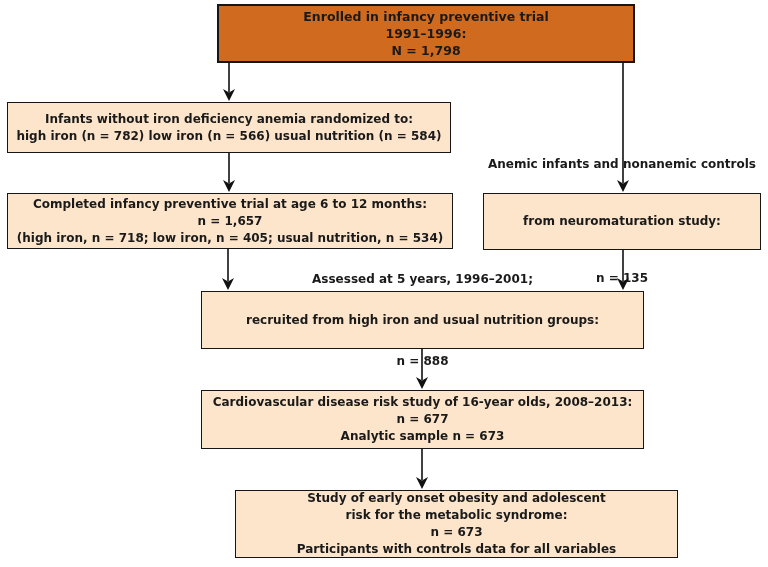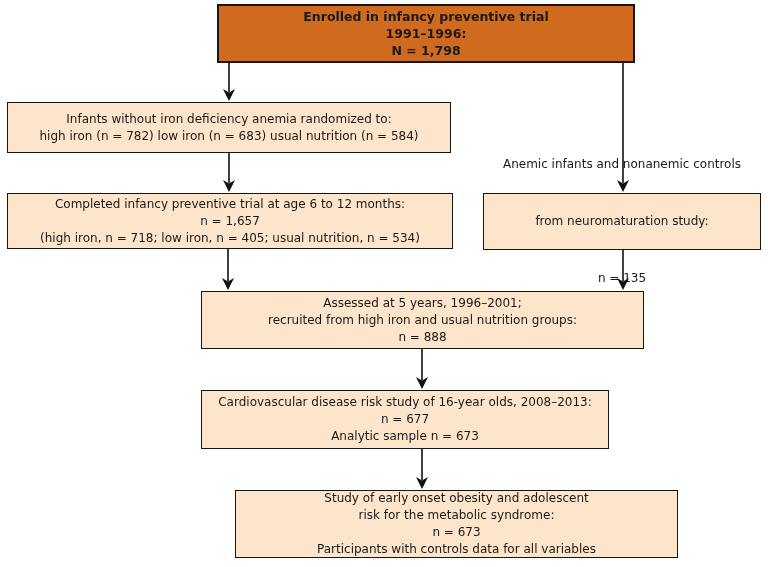--- a/index.html
+++ b/index.html
@@ -26,20 +26,21 @@
     background:var(--box-bg);
     border:1.5px solid var(--box-border);
     display:flex;
     flex-direction:column;
     justify-content:center;
     align-items:center;
     text-align:center;
     font-size:12px;
     line-height:17px;
     padding:2px 4px;
+    font-weight:bold;
   }
   .box .line{white-space:nowrap;}
   .title-box{
     background:var(--title-box-bg);
     border:2px solid var(--box-border);
     font-weight:bold;
     font-size:12.5px;
   }
   .arrow{position:absolute;}
   .arrow svg{display:block;}
@@ -52,42 +53,42 @@
 <div class="canvas">
 
   <div class="box title-box" style="left:217px;top:4px;width:418px;height:59px;">
     <div class="line">Enrolled in infancy preventive trial</div>
     <div class="line">1991–1996:</div>
     <div class="line">N = 1,798</div>
   </div>
 
   <div class="box" style="left:7px;top:102px;width:444px;height:51px;">
     <div class="line">Infants without iron deficiency anemia randomized to:</div>
-    <div class="line">high iron (n = 782) low iron (n = 683) usual nutrition (n = 584)</div>
+    <div class="line">high iron (n = 782) low iron (n = 566) usual nutrition (n = 584)</div>
   </div>
 
   <div class="box" style="left:7px;top:193px;width:446px;height:56px;">
     <div class="line">Completed infancy preventive trial at age 6 to 12 months:</div>
     <div class="line">n = 1,657</div>
     <div class="line">(high iron, n = 718; low iron, n = 405; usual nutrition, n = 534)</div>
   </div>
 
   <div class="box" style="left:483px;top:193px;width:278px;height:57px;gap:40px;">
     <div class="line">Anemic infants and nonanemic controls</div>
     <div class="line">from neuromaturation study:</div>
     <div class="line">n = 135</div>
   </div>
 
-  <div class="box" style="left:201px;top:291px;width:443px;height:58px;">
+  <div class="box" style="left:201px;top:291px;width:443px;height:58px;gap:24px;">
     <div class="line">Assessed at 5 years, 1996–2001;</div>
     <div class="line">recruited from high iron and usual nutrition groups:</div>
     <div class="line">n = 888</div>
   </div>
 
-  <div class="box" style="left:201px;top:390px;width:408px;height:59px;">
+  <div class="box" style="left:201px;top:390px;width:443px;height:59px;">
     <div class="line">Cardiovascular disease risk study of 16-year olds, 2008–2013:</div>
     <div class="line">n = 677</div>
     <div class="line">Analytic sample n = 673</div>
   </div>
 
   <div class="box" style="left:201px;top:490px;width:443px;height:68px;margin-left:34px;">
     <div class="line">Study of early onset obesity and adolescent</div>
     <div class="line">risk for the metabolic syndrome:</div>
     <div class="line">n = 673</div>
     <div class="line">Participants with controls data for all variables</div>

